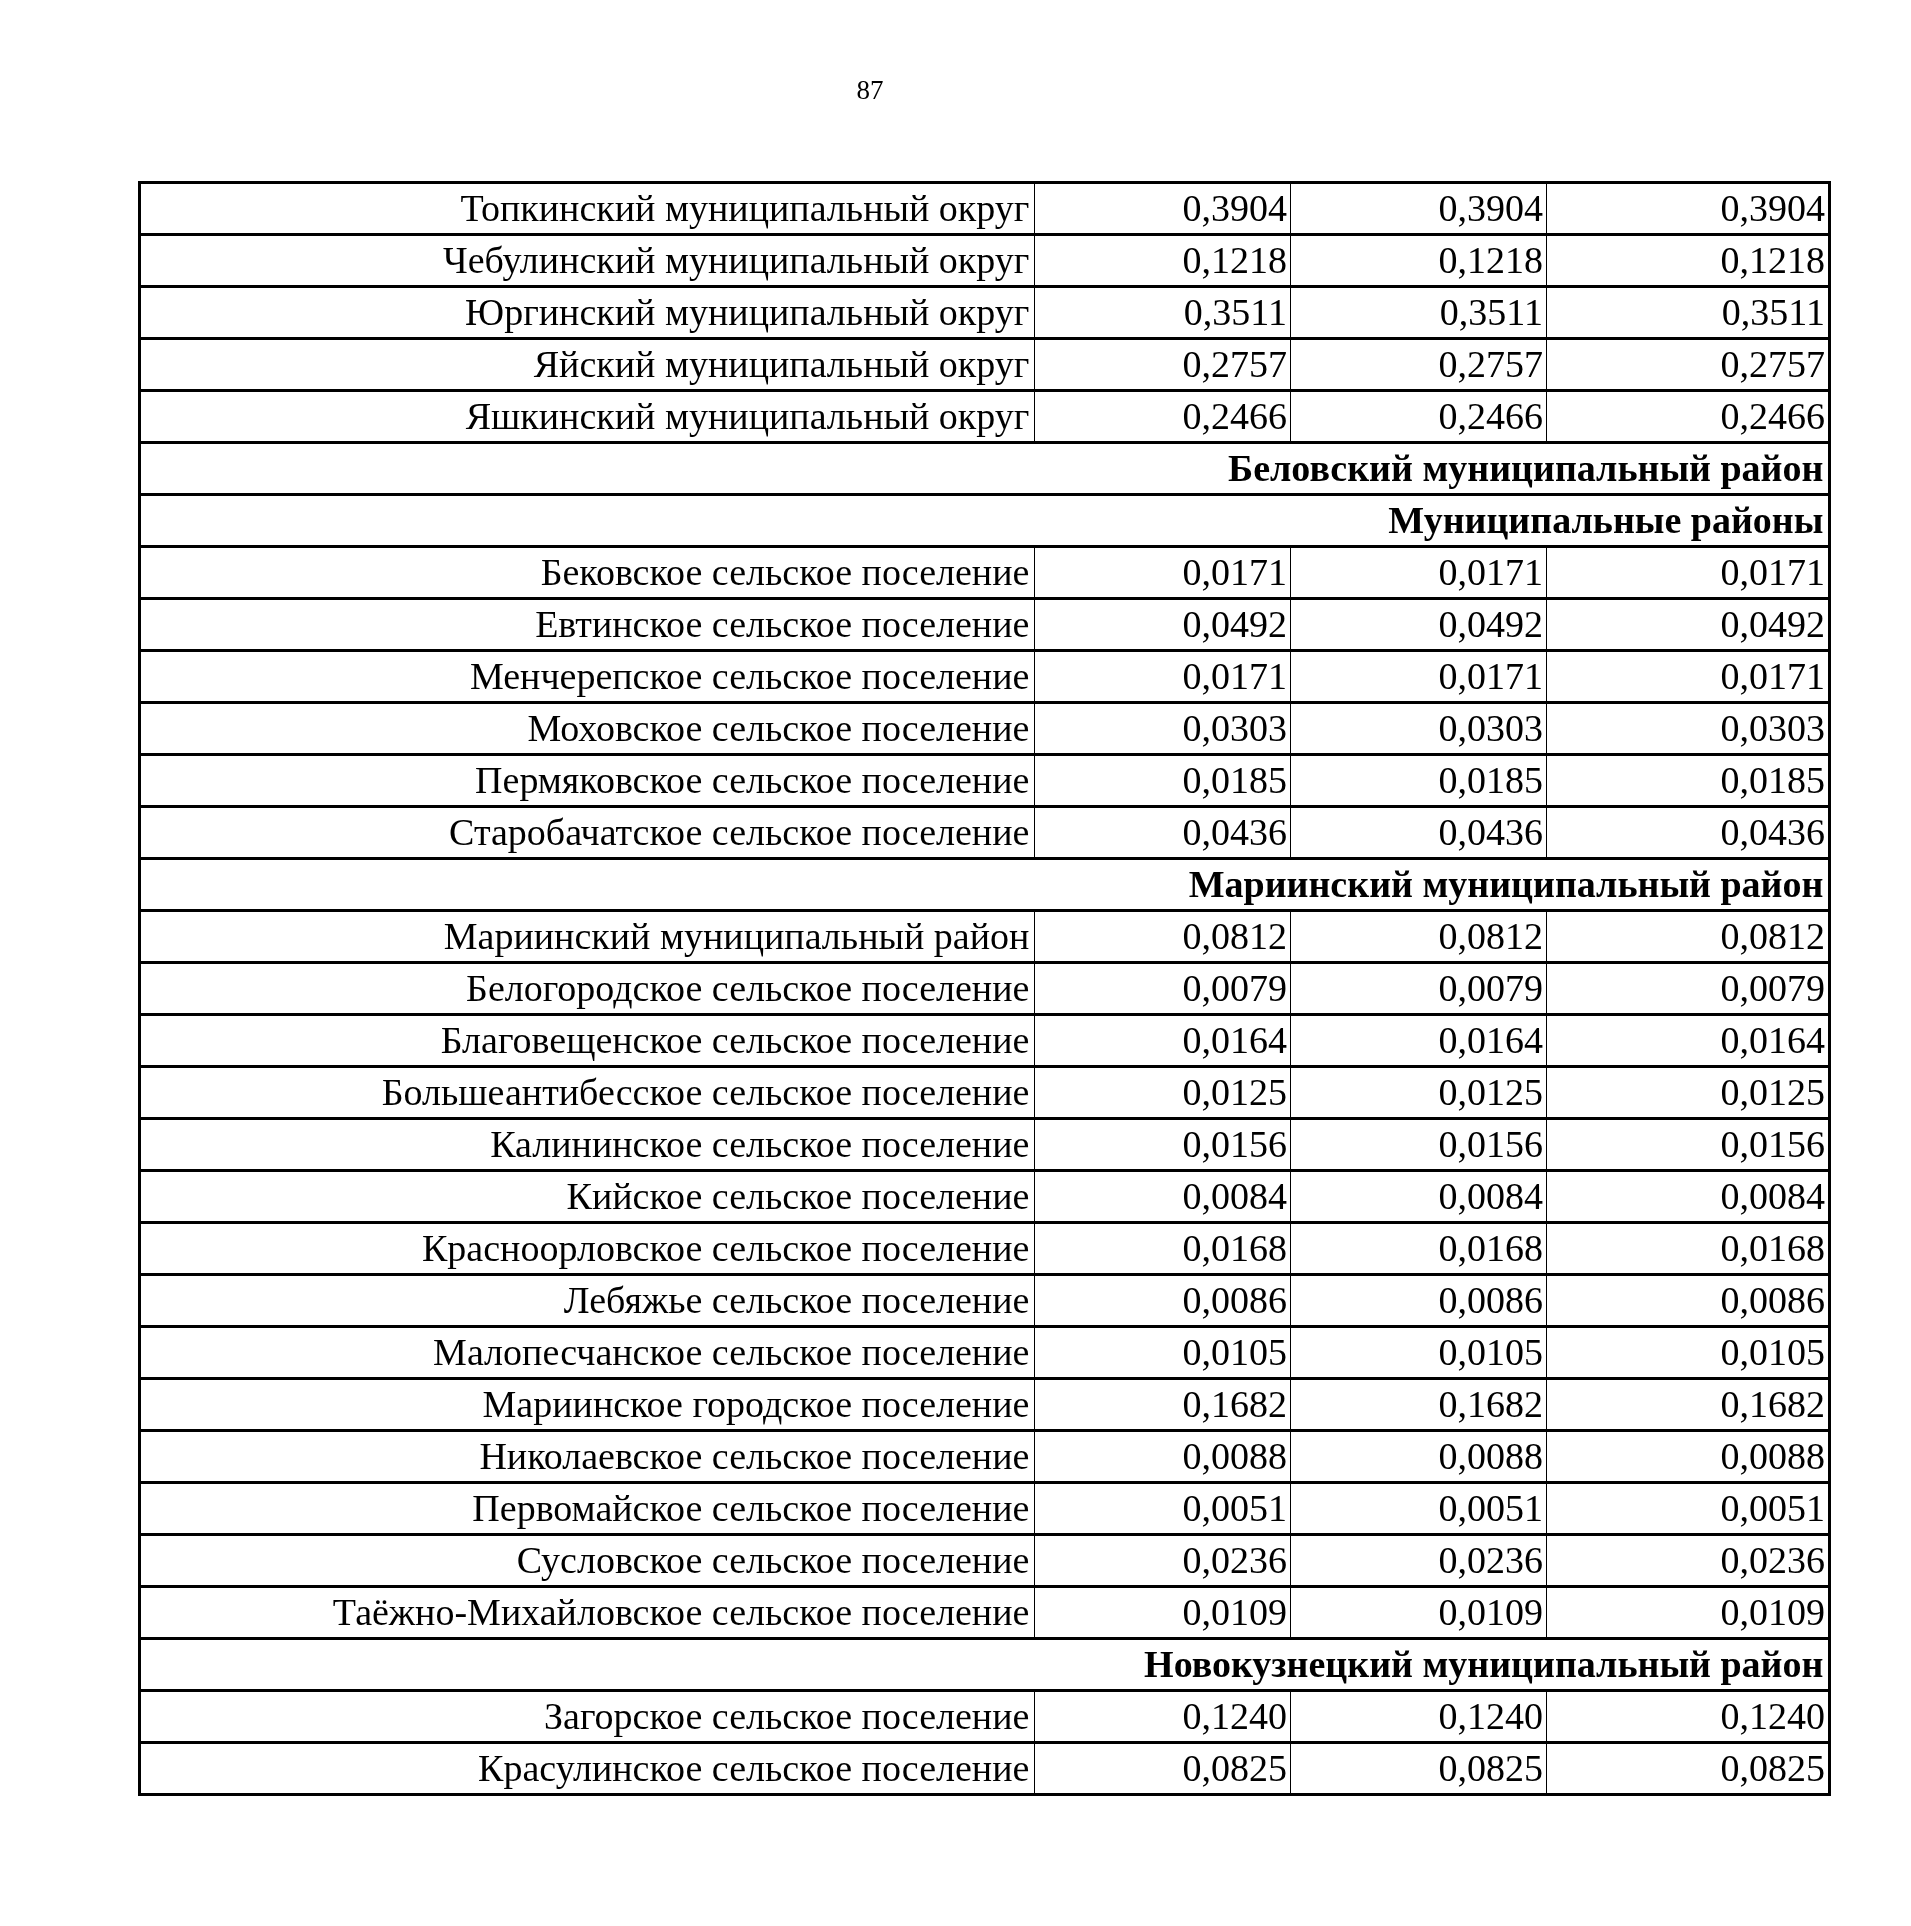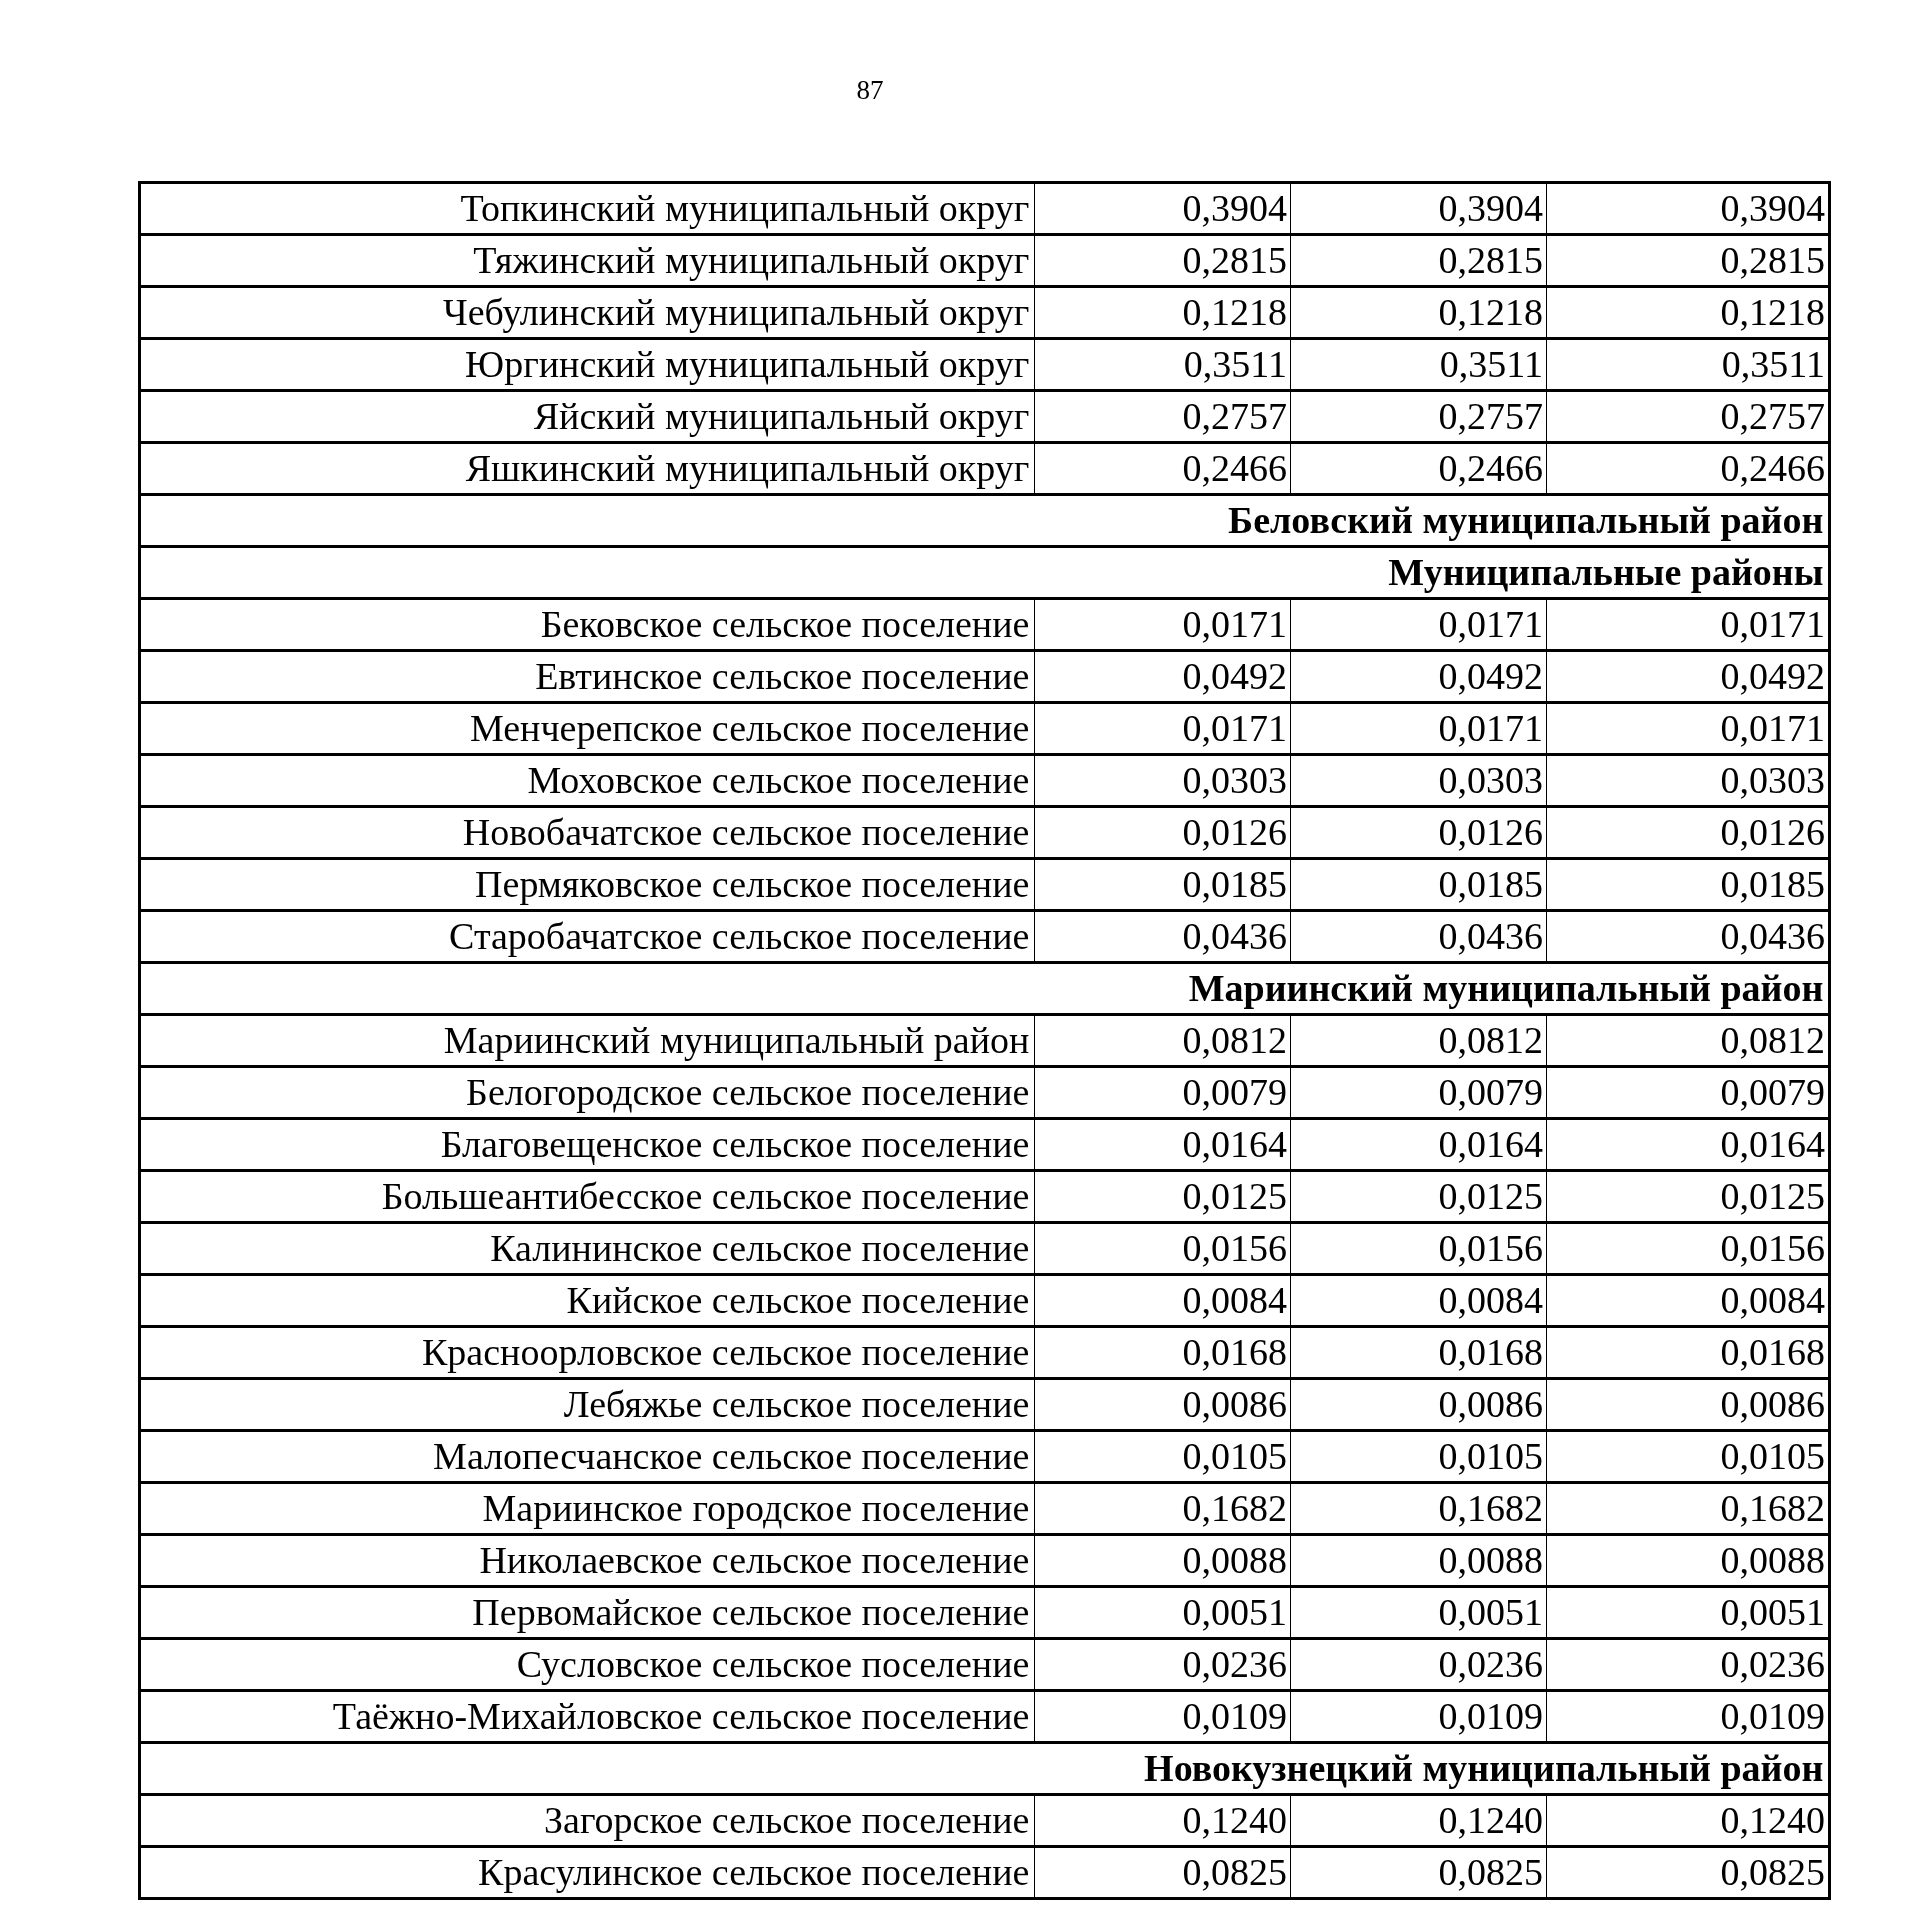--- a/index.html
+++ b/index.html
@@ -44,26 +44,20 @@
       <col class="c-v3">
   </colgroup>
   <tbody id="table-body">
       <tr>
         <td class="name first-col">Топкинский муниципальный округ</td>
         <td class="num">0,3904</td>
         <td class="num">0,3904</td>
         <td class="num last-col">0,3904</td>
       </tr>
       <tr>
-        <td class="name first-col">Тяжинский муниципальный округ</td>
-        <td class="num">0,2815</td>
-        <td class="num">0,2815</td>
-        <td class="num last-col">0,2815</td>
-      </tr>
-      <tr>
         <td class="name first-col">Чебулинский муниципальный округ</td>
         <td class="num">0,1218</td>
         <td class="num">0,1218</td>
         <td class="num last-col">0,1218</td>
       </tr>
       <tr>
         <td class="name first-col">Юргинский муниципальный округ</td>
         <td class="num">0,3511</td>
         <td class="num">0,3511</td>
         <td class="num last-col">0,3511</td>
@@ -104,26 +98,20 @@
         <td class="num">0,0171</td>
         <td class="num last-col">0,0171</td>
       </tr>
       <tr>
         <td class="name first-col">Моховское сельское поселение</td>
         <td class="num">0,0303</td>
         <td class="num">0,0303</td>
         <td class="num last-col">0,0303</td>
       </tr>
       <tr>
-        <td class="name first-col">Новобачатское сельское поселение</td>
-        <td class="num">0,0126</td>
-        <td class="num">0,0126</td>
-        <td class="num last-col">0,0126</td>
-      </tr>
-      <tr>
         <td class="name first-col">Пермяковское сельское поселение</td>
         <td class="num">0,0185</td>
         <td class="num">0,0185</td>
         <td class="num last-col">0,0185</td>
       </tr>
       <tr>
         <td class="name first-col">Старобачатское сельское  поселение</td>
         <td class="num">0,0436</td>
         <td class="num">0,0436</td>
         <td class="num last-col">0,0436</td>

